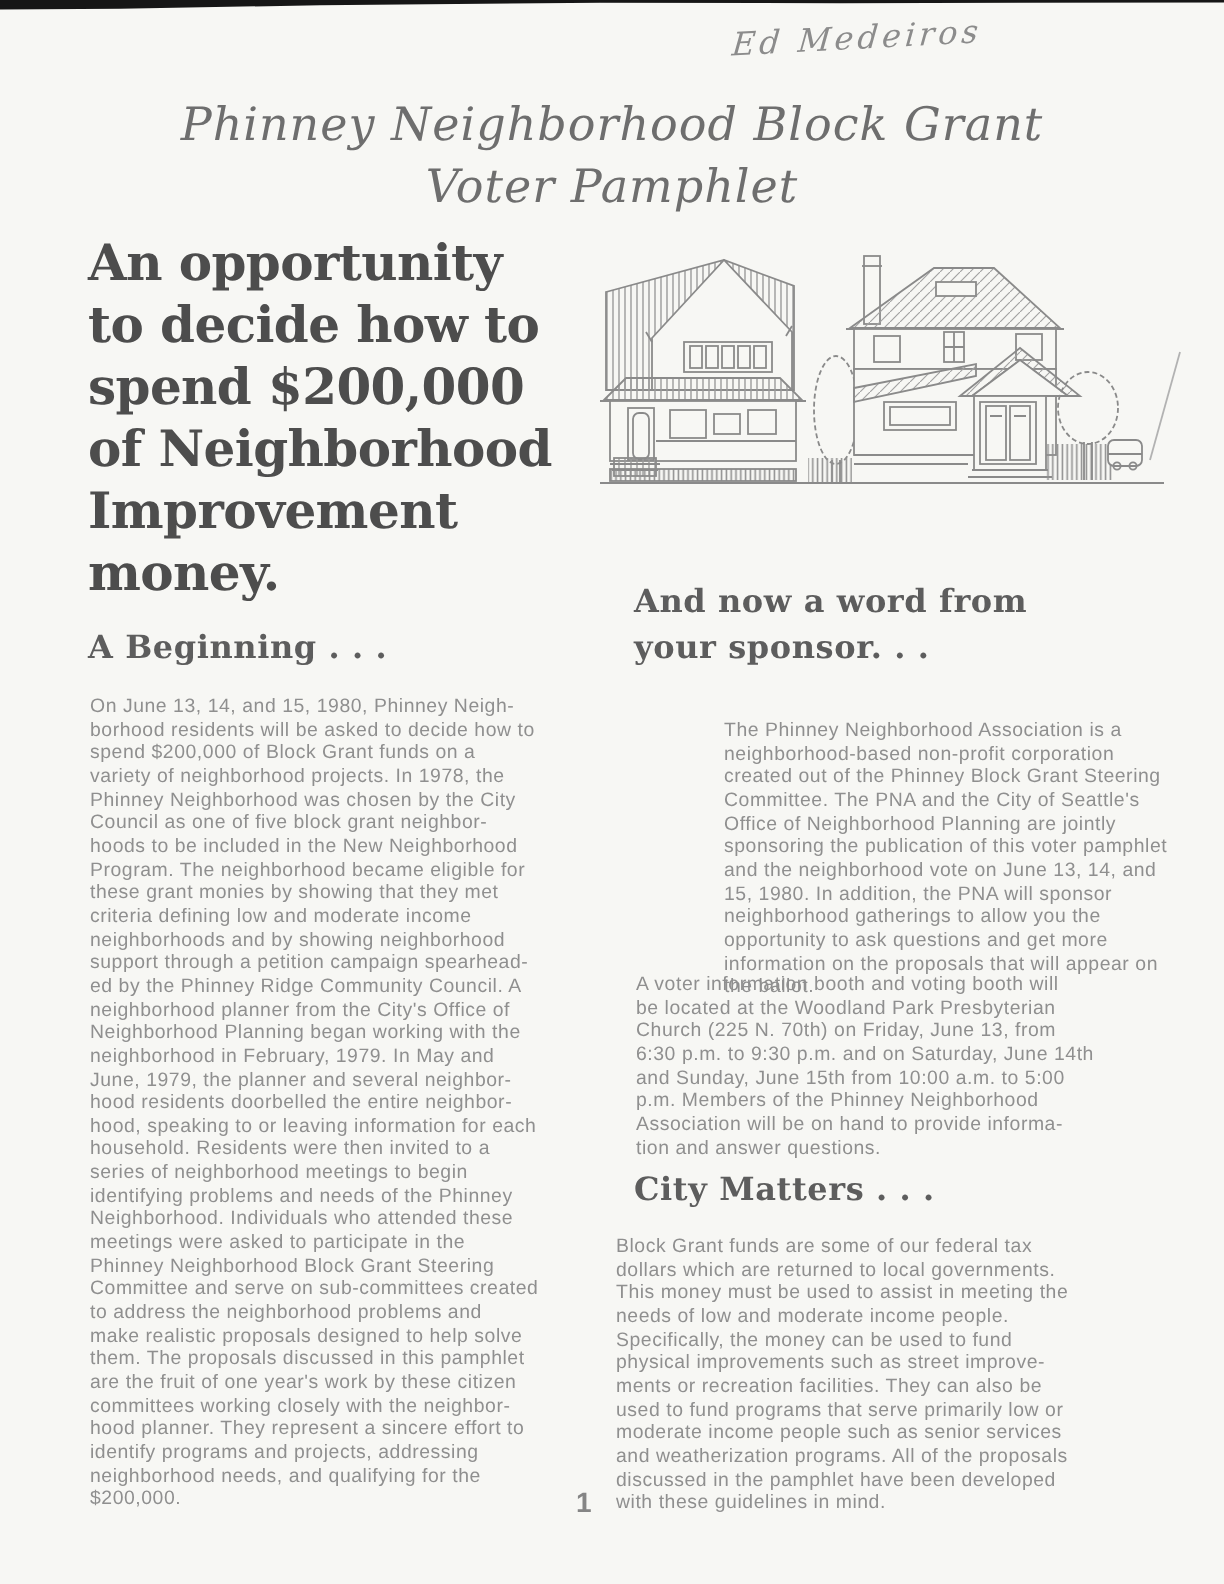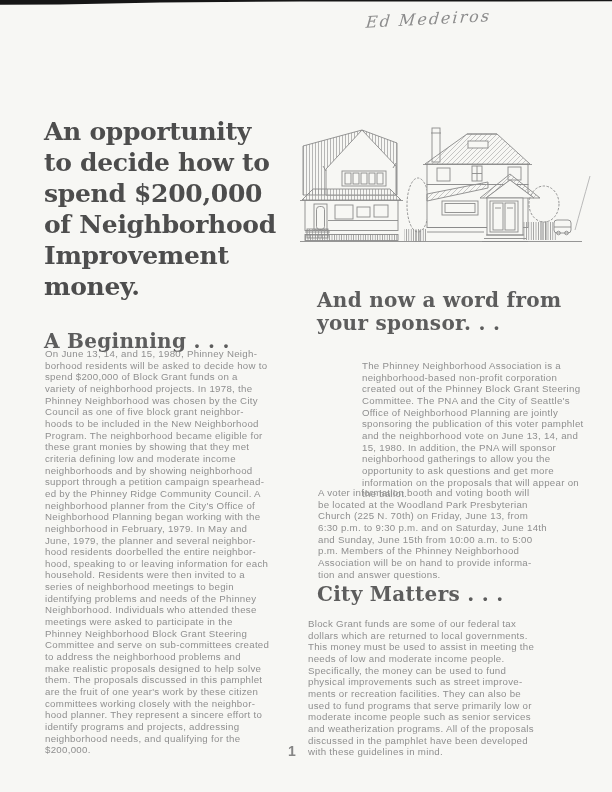--- a/index.html
+++ b/index.html
@@ -22,29 +22,29 @@
     letter-spacing:.5px;white-space:pre-line;
   }
   .headline{
     position:absolute;left:44px;top:116px;width:275px;
     font-family:"DejaVu Serif",serif;font-weight:700;
     font-size:25px;line-height:31px;color:#4d4d4d;
     letter-spacing:-.3px;white-space:pre-line;
   }
   .sec-heading{
     position:absolute;font-family:"DejaVu Serif",serif;font-weight:700;
-    font-size:20px;line-height:23px;color:#5d5d5d;
+    font-size:16px;line-height:23px;color:#5d5d5d;
     letter-spacing:.3px;white-space:pre-line;margin:0;
   }
   .body-text{
     position:absolute;width:258px;margin:0;
     font-size:9.7px;line-height:11.65px;color:#8f8f8f;
     letter-spacing:.28px;white-space:pre-line;
   }
-  #beginning-heading{left:44px;top:330px;}
+  #beginning-heading{left:44px;top:312px;}
   #beginning-body{left:45px;top:348px;}
   #sponsor-heading{left:317px;top:289px;}
   #sponsor-p1{left:318px;top:360px;margin-left:44px;}
   #sponsor-p2{left:318px;top:487px;}
   #money-heading{left:317px;top:583px;}
   #money-body{left:308px;top:618px;}
   .page-number{
     position:absolute;left:288px;top:743px;
     font-size:14px;font-weight:700;color:#858585;
   }
@@ -54,20 +54,22 @@
 <body>
 
 <div class="page">
 
   <svg class="scan-edge" width="612" height="8">
     <polygon points="0,0 612,0 612,1.2 420,1.6 300,1.4 160,2.6 60,4.4 0,4.8" fill="#161616"></polygon>
   </svg>
 
   <div class="handwriting">Ed Medeiros</div>
 
+  <div class="doc-title">Phinney Neighborhood Block Grant
+Voter Pamphlet</div>
 
   <div class="headline">An opportunity
 to decide how to
 spend $200,000
 of Neighborhood
 Improvement
 money.</div>
 
   <svg class="houses" width="302" height="136" viewBox="0 0 302 136">
     <defs>

